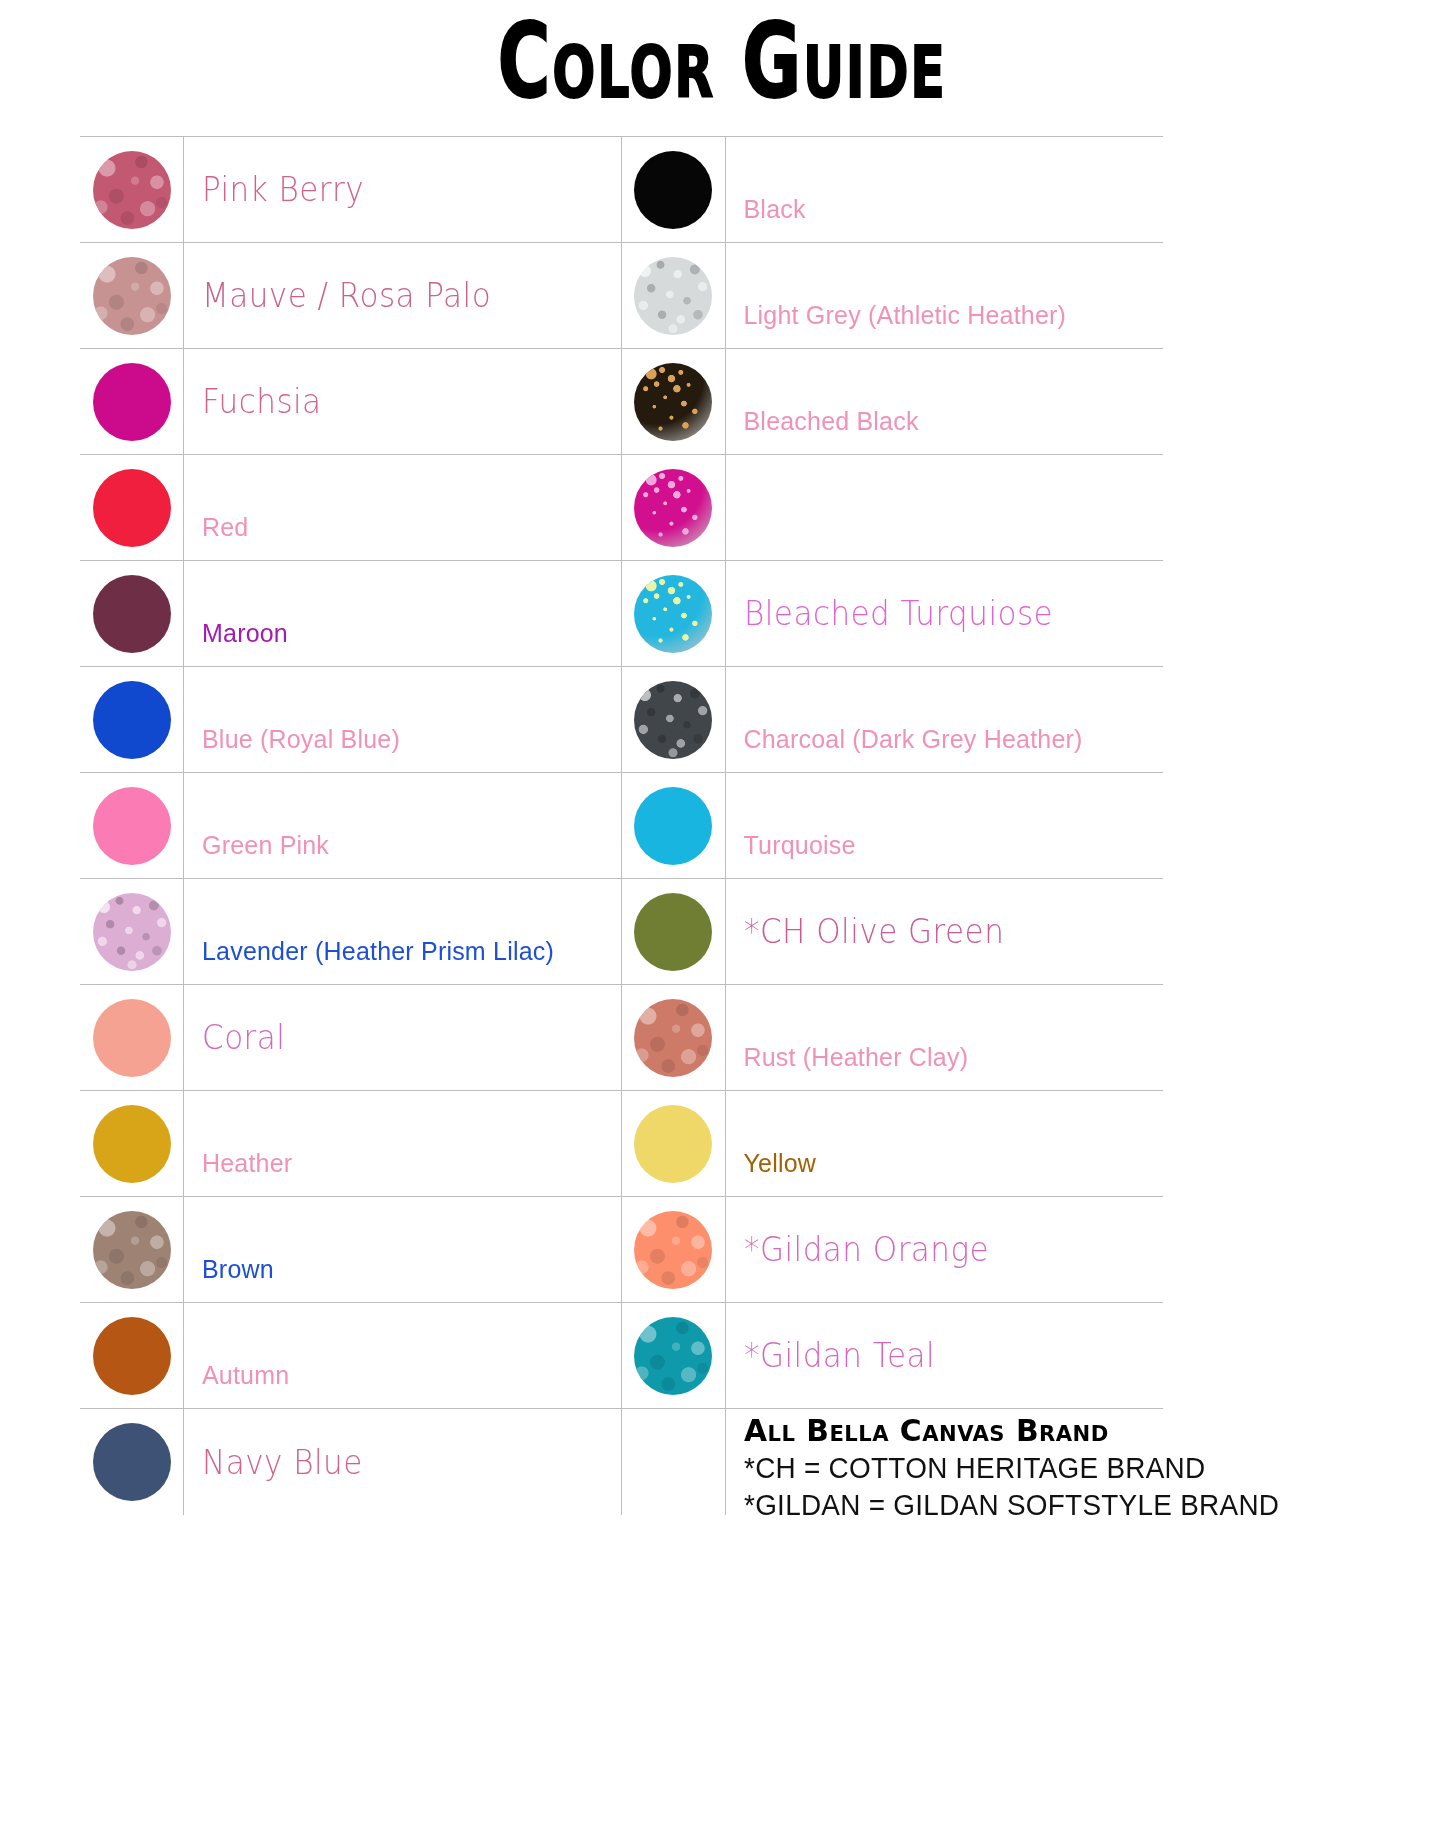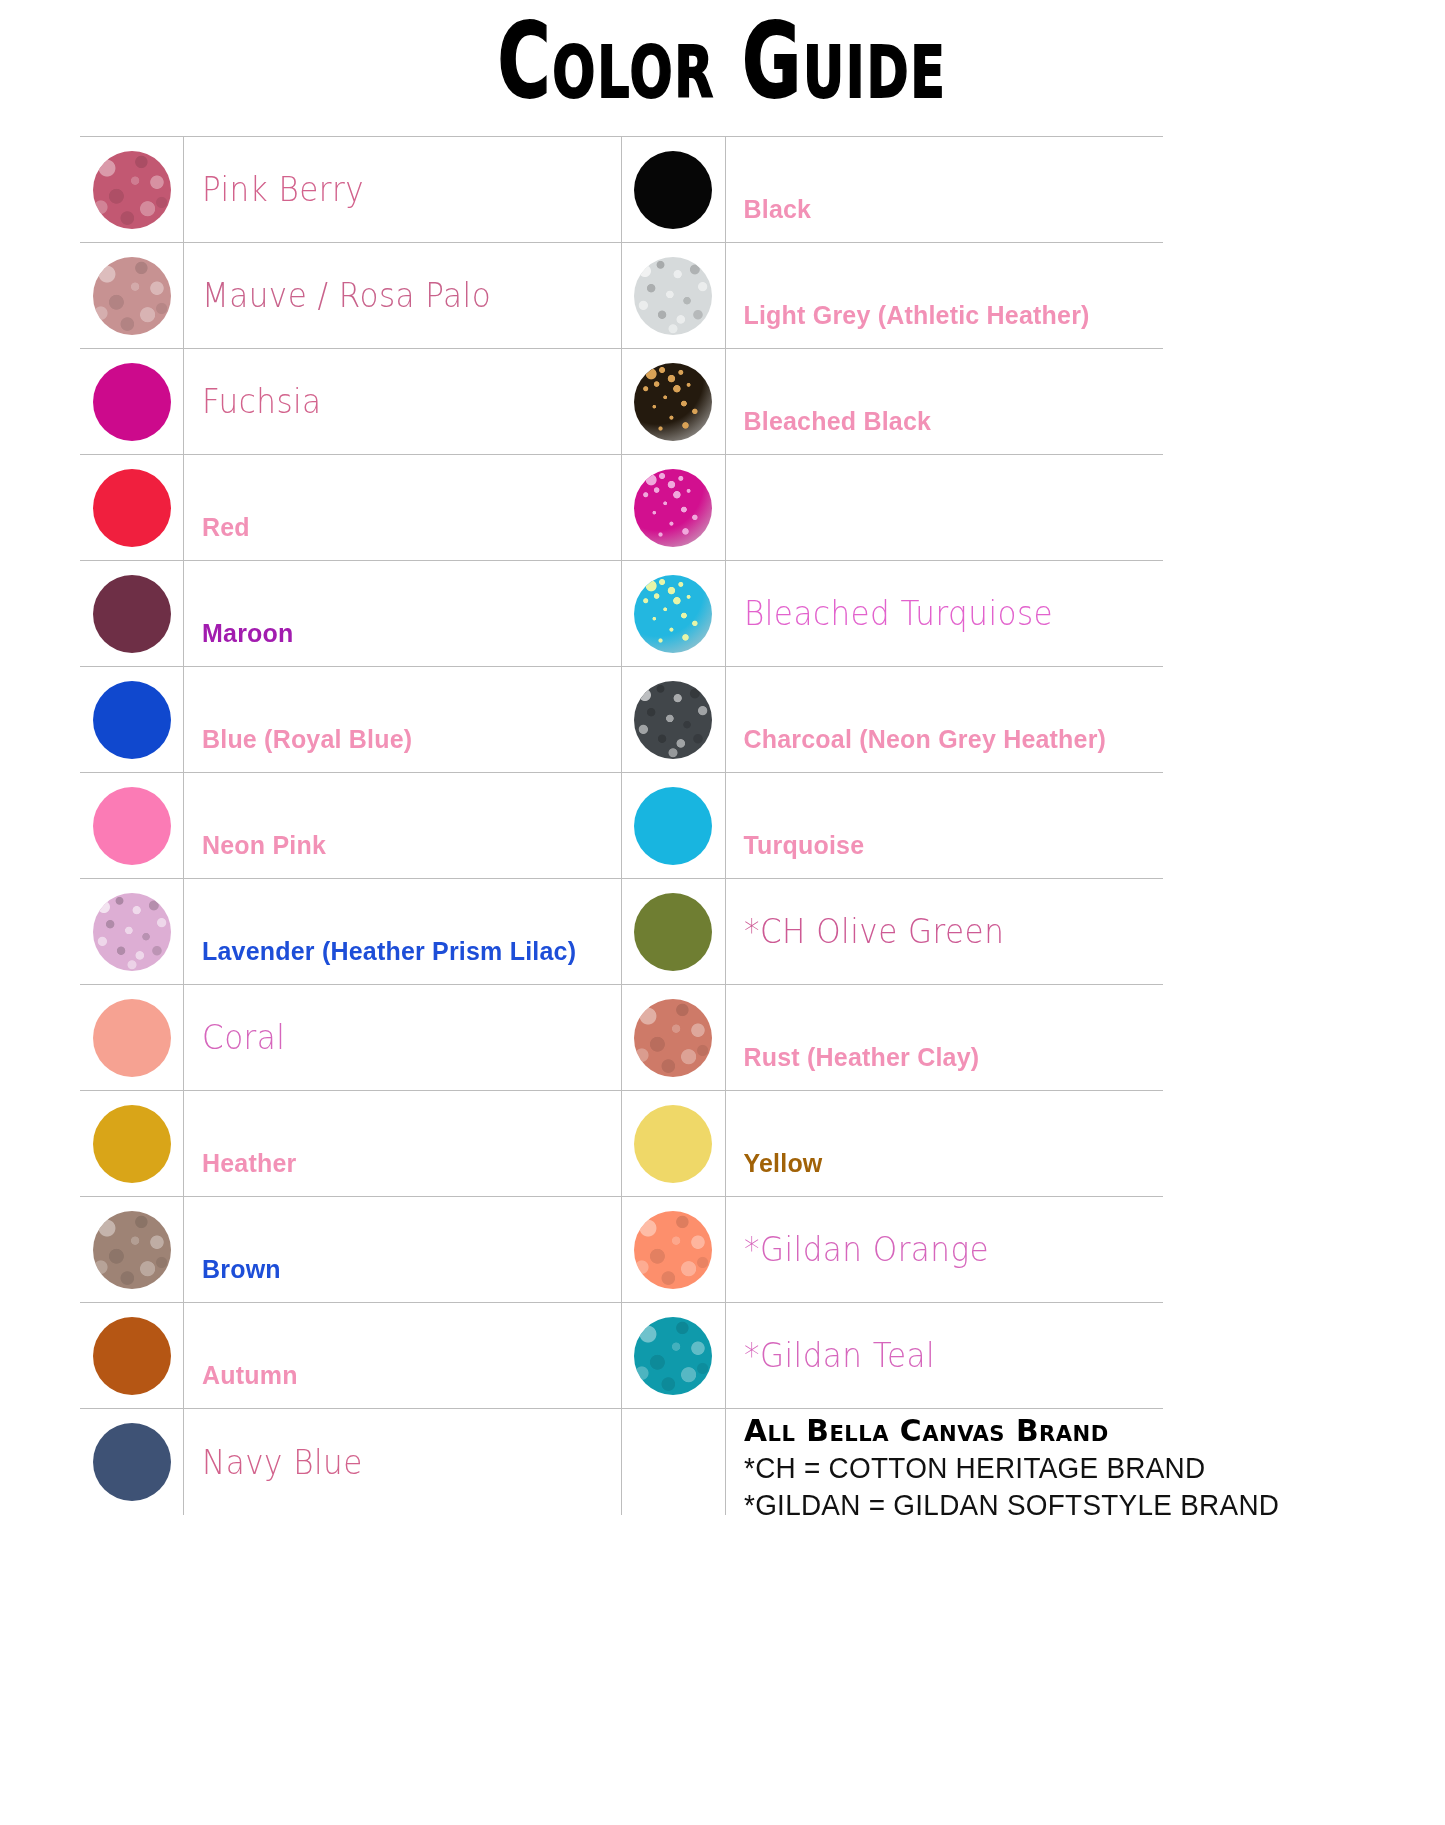--- a/index.html
+++ b/index.html
@@ -161,21 +161,21 @@
     font-family: "DejaVu Sans", sans-serif;
     font-weight: 300;
     font-size: 33px;
     letter-spacing: .5px;
     transform: scaleX(0.94);
     transform-origin: left center;
   }
   
   .lbl-b {
     font-family: "Liberation Sans", sans-serif;
-    font-weight: 700;
+    font-weight: 400;
     font-size: 25px;
     letter-spacing: .2px;
     margin-top: 40px;
   }
 
   
   .footer-cell {
     flex: 1 1 auto;
     padding-left: 18px;
     display: flex;
@@ -326,31 +326,31 @@
           </div>
           <div class="cell-label">
             <span class="lbl-b" style="color: rgb(242, 145, 182);">Blue (Royal Blue)</span>
           </div>
         </div>
         <div class="half right">
           <div class="cell-swatch">
             <div class="sw tex2" style="background: rgb(65, 70, 74);"></div>
           </div>
           <div class="cell-label">
-            <span class="lbl-b" style="color: rgb(242, 145, 182);">Charcoal (Neon Grey Heather)</span>
+            <span class="lbl-b" style="color: rgb(242, 145, 182);">Charcoal (Dark Grey Heather)</span>
           </div>
         </div>
       </div>
       <div class="row">
         <div class="half left">
           <div class="cell-swatch">
             <div class="sw" style="background: rgb(251, 123, 181);"></div>
           </div>
           <div class="cell-label">
-            <span class="lbl-b" style="color: rgb(242, 145, 182);">Neon Pink</span>
+            <span class="lbl-b" style="color: rgb(242, 145, 182);">Green Pink</span>
           </div>
         </div>
         <div class="half right">
           <div class="cell-swatch">
             <div class="sw" style="background: rgb(24, 181, 224);"></div>
           </div>
           <div class="cell-label">
             <span class="lbl-b" style="color: rgb(242, 145, 182);">Turquoise</span>
           </div>
         </div>

